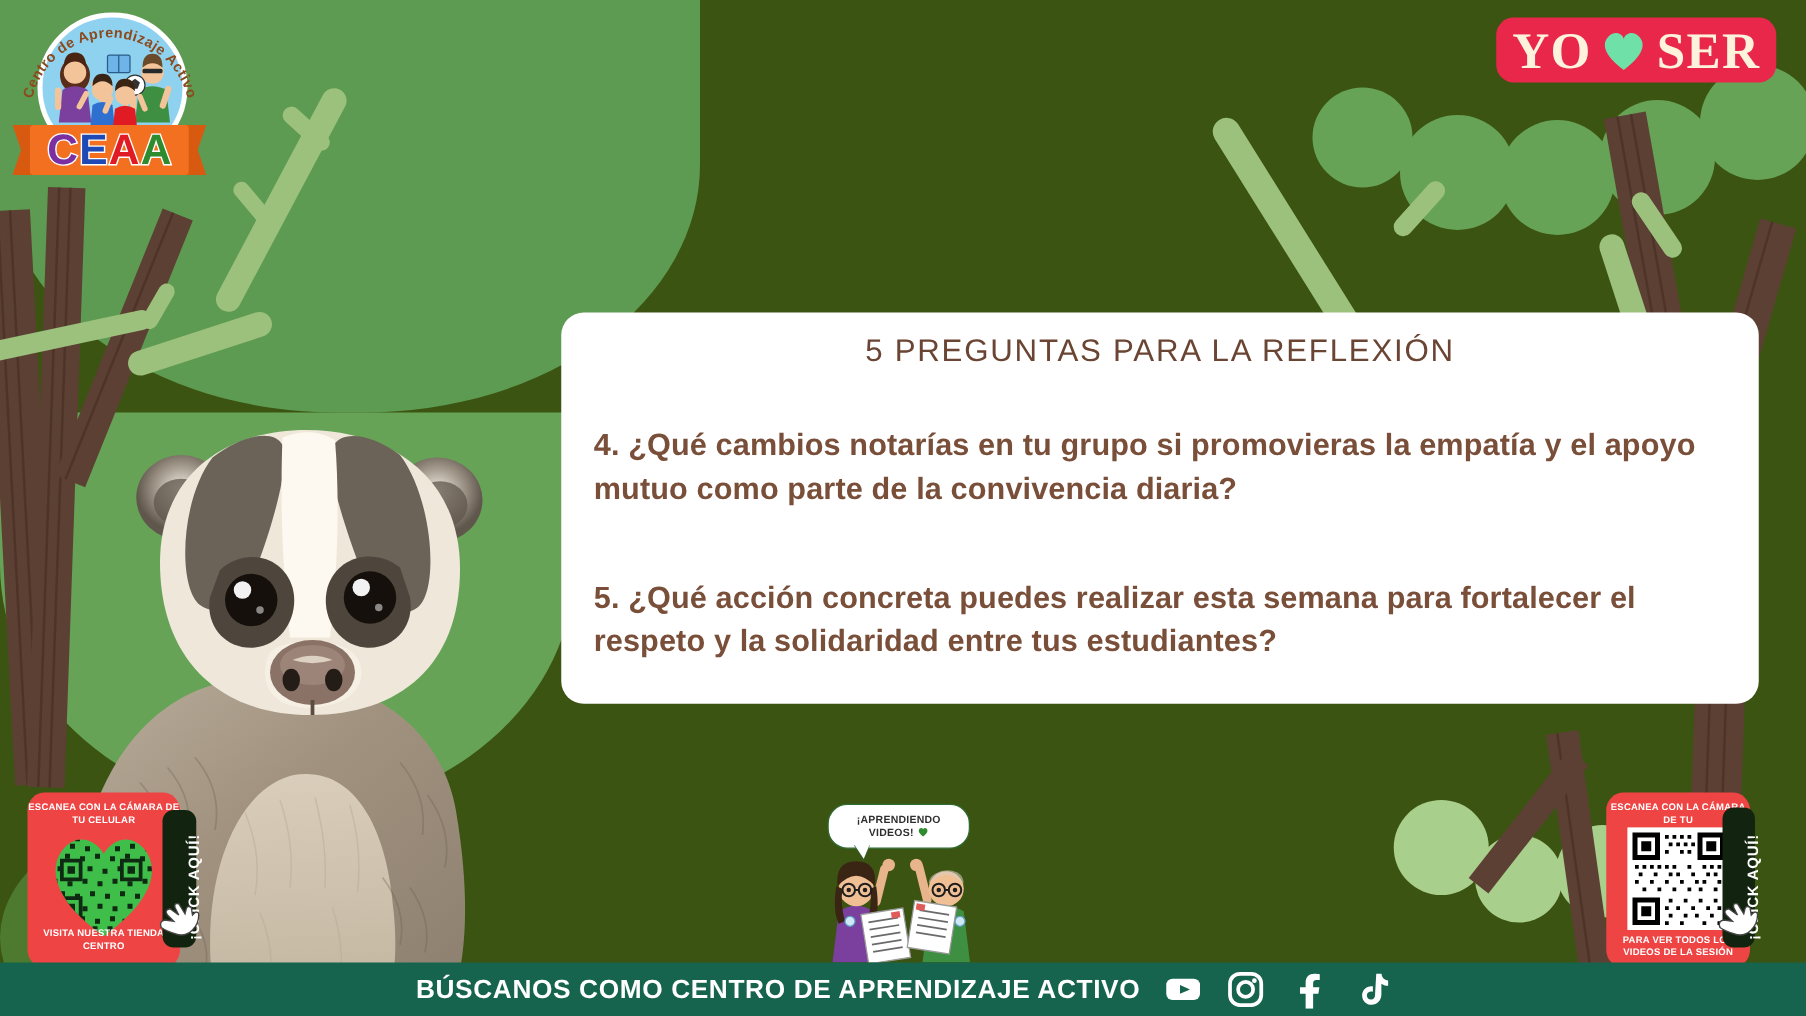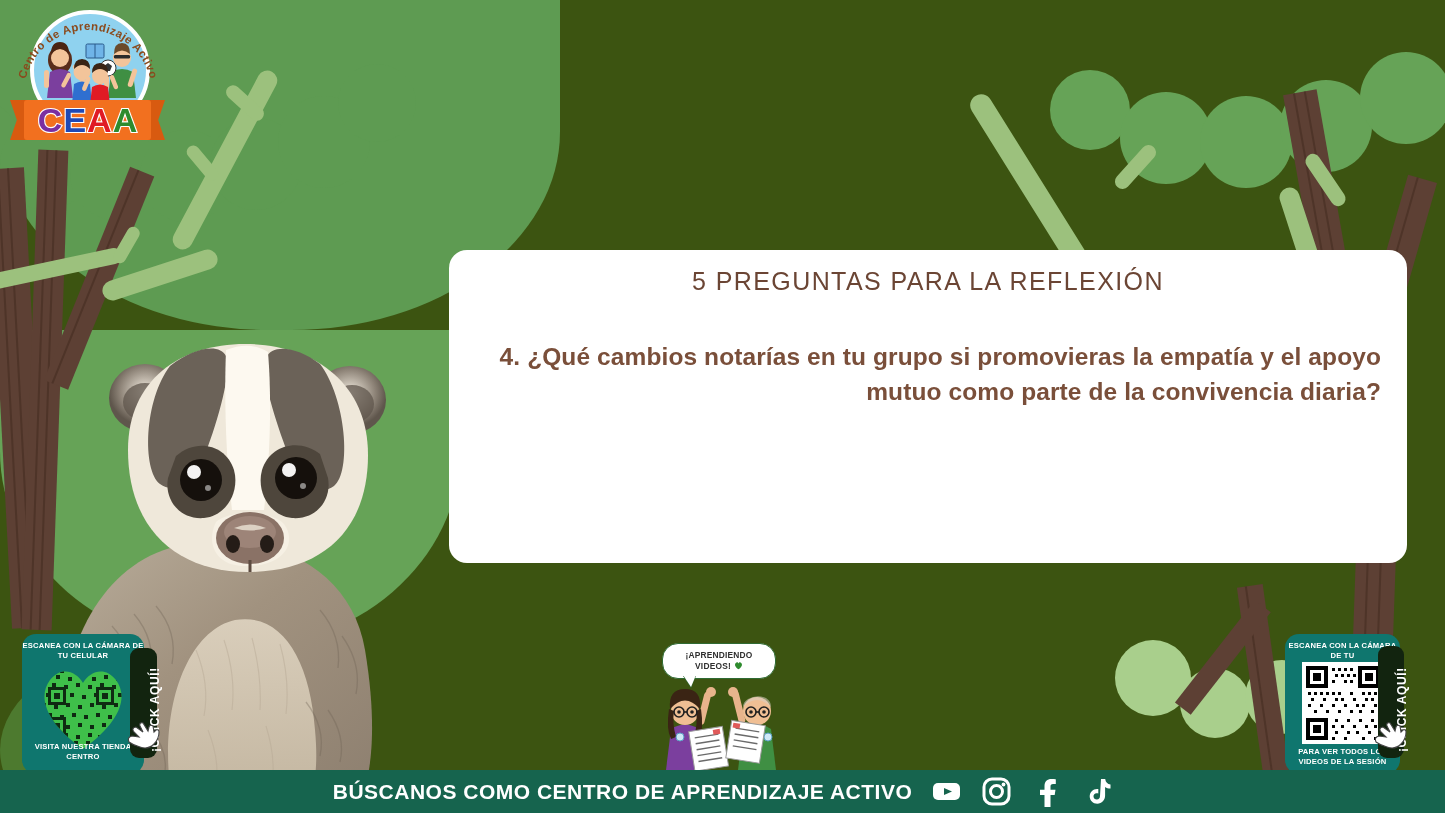--- a/index.html
+++ b/index.html
@@ -75,32 +75,32 @@
   #card{
     position:absolute;left:449px;top:250px;width:958px;height:313px;
     background:#ffffff;border-radius:18px;
   }
   #card-title{
     position:absolute;left:0;top:17px;width:100%;text-align:center;
     font-family:"Liberation Sans",sans-serif;font-weight:normal;
     font-size:25px;color:#6b4534;letter-spacing:1.4px;
   }
   .card-question{
-    position:absolute;left:26px;width:906px;text-align:right;
+    position:absolute;left:26px;width:906px;text-align:left;
     font-family:"Liberation Sans",sans-serif;font-weight:bold;
     font-size:24.5px;line-height:1.42;color:#7a4f3a;letter-spacing:.1px;
   }
   #q4{top:90px;}
   #q5{top:212px;}
 
   
   #badger{position:absolute;left:20px;top:310px;width:420px;height:478px;}
 
   
-  .qr-panel{position:absolute;background:#0f766e;border-radius:14px;}
+  .qr-panel{position:absolute;background:#ef4444;border-radius:14px;}
   .qr-cap{
     position:absolute;left:0;width:100%;text-align:center;color:#ffffff;
     font-family:"Liberation Sans",sans-serif;font-weight:bold;
     font-size:7.6px;line-height:1.28;letter-spacing:.2px;
   }
   .click-tab{
     position:absolute;background:#12240f;border-radius:9px;
   }
   .click-text{
     position:absolute;color:#ffffff;font-family:"Liberation Sans",sans-serif;
@@ -281,20 +281,29 @@
       <div id="ceaa-letters">
         <span style="color:#7b2fa0;">C</span>
         <span style="color:#1f49b5;">E</span>
         <span style="color:#e01b24;">A</span>
         <span style="color:#2e8b2e;">A</span>
       </div>
     </div>
   </div>
 
   <div id="yo-badge">
+    <div class="badge-row" id="badge-row1">
+      <span>YO</span>
+      <span id="badge-heart">
+        <svg width="40" height="36" viewBox="0 0 40 36">
+          <path d="M20 34 C4 22 2 13 8 7 C13 2 19 5 20 9 C21 5 27 2 32 7 C38 13 36 22 20 34 Z" fill="#6fe0a8"></path>
+        </svg>
+      </span>
+      <span>SER</span>
+    </div>
   </div>
 
   <div id="badger">
     <svg width="420" height="478" viewBox="0 0 420 478">
       <defs>
         <linearGradient id="furbody" x1="0" y1="0" x2="1" y2="1">
           <stop offset="0%" stop-color="#b9ad9b"></stop>
           <stop offset="45%" stop-color="#a1927f"></stop>
           <stop offset="100%" stop-color="#8e8070"></stop>
         </linearGradient>
@@ -365,20 +374,21 @@
           <path d="M260 334 q10 36 6 70"></path>
         <path d="M188 420 q12 30 8 56"></path>
           <path d="M246 416 q10 32 6 58"></path>
       </g>
     </svg>
   </div>
 
   <div id="card">
     <div id="card-title">5 PREGUNTAS PARA LA REFLEXIÓN</div>
     <div class="card-question" id="q4">4. ¿Qué cambios notarías en tu grupo si promovieras la empatía y el apoyo mutuo como parte de la convivencia diaria?</div>
+    <div class="card-question" id="q5">5. ¿Qué acción concreta puedes realizar esta semana para fortalecer el respeto y la solidaridad entre tus estudiantes?</div>
   </div>
 
   <div class="qr-panel" id="qr-left">
     <div class="qr-cap" id="qr-left-cap-top">ESCANEA CON LA CÁMARA DE TU CELULAR</div>
     <div id="qr-left-heart">
       <svg width="98" height="88" viewBox="0 0 98 88">
         <defs>
           <clipPath id="heartclip">
             <path d="M49 86 C10 58 4 33 16 17 C27 3 42 8 49 20 C56 8 71 3 82 17 C94 33 88 58 49 86 Z"></path>
           </clipPath>

